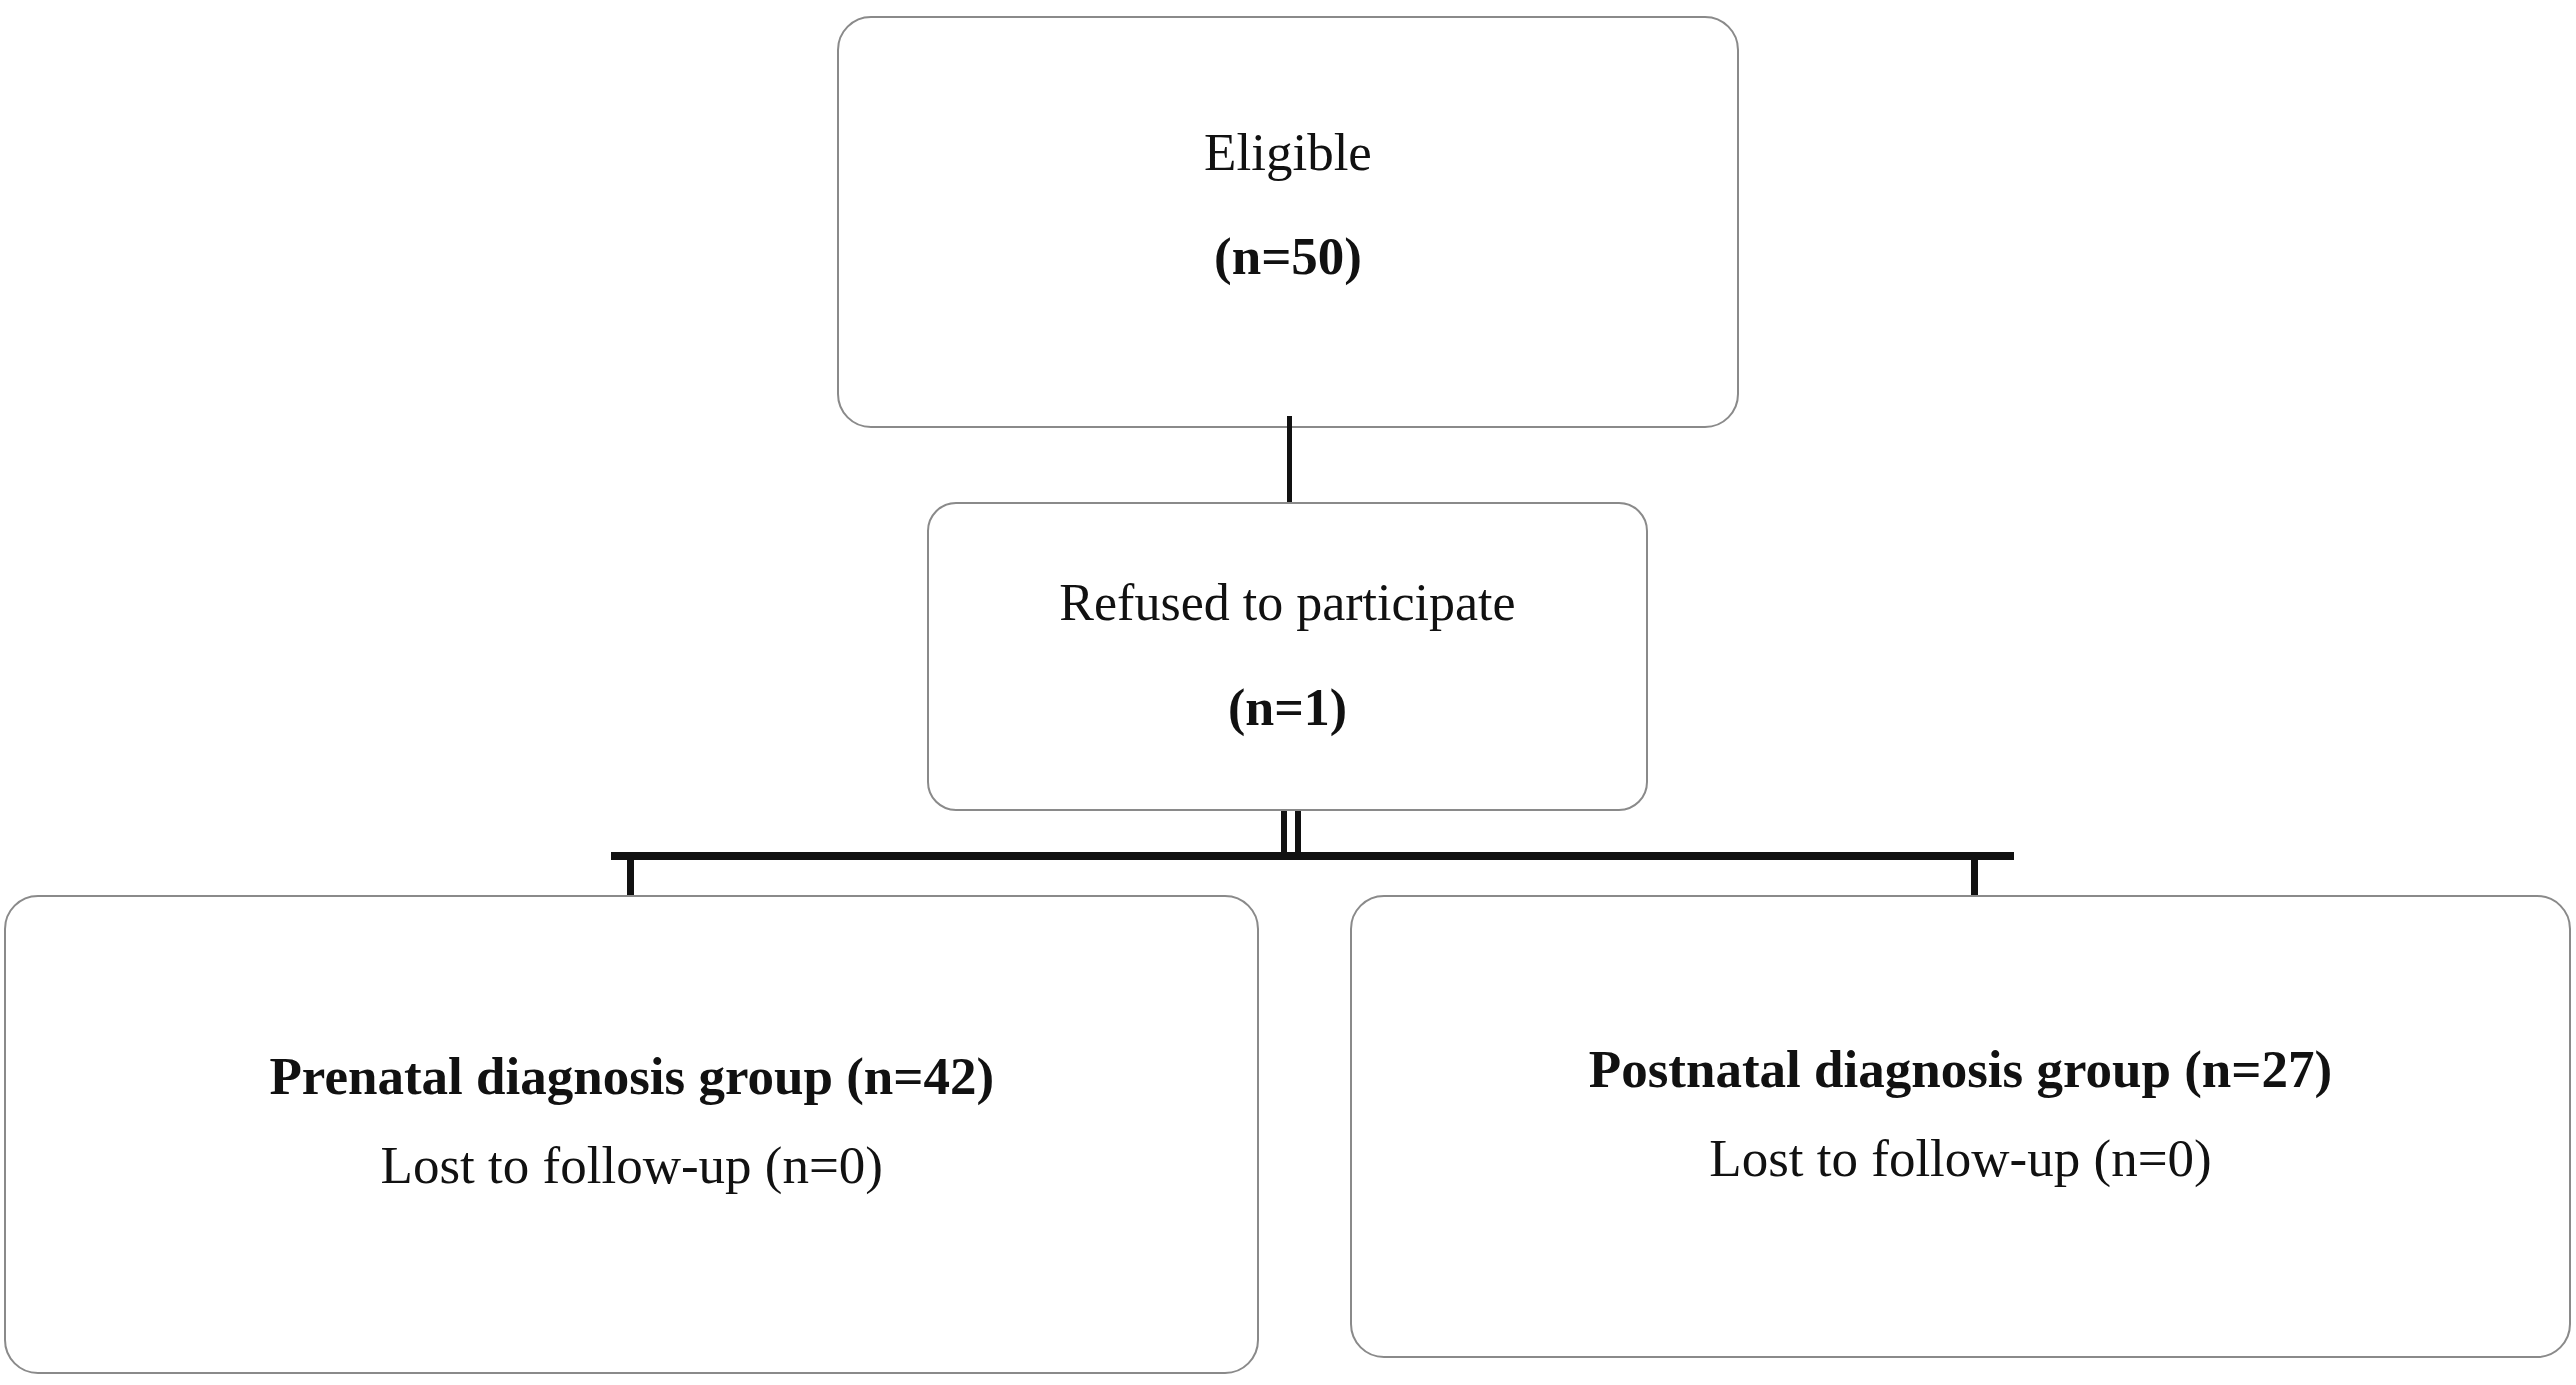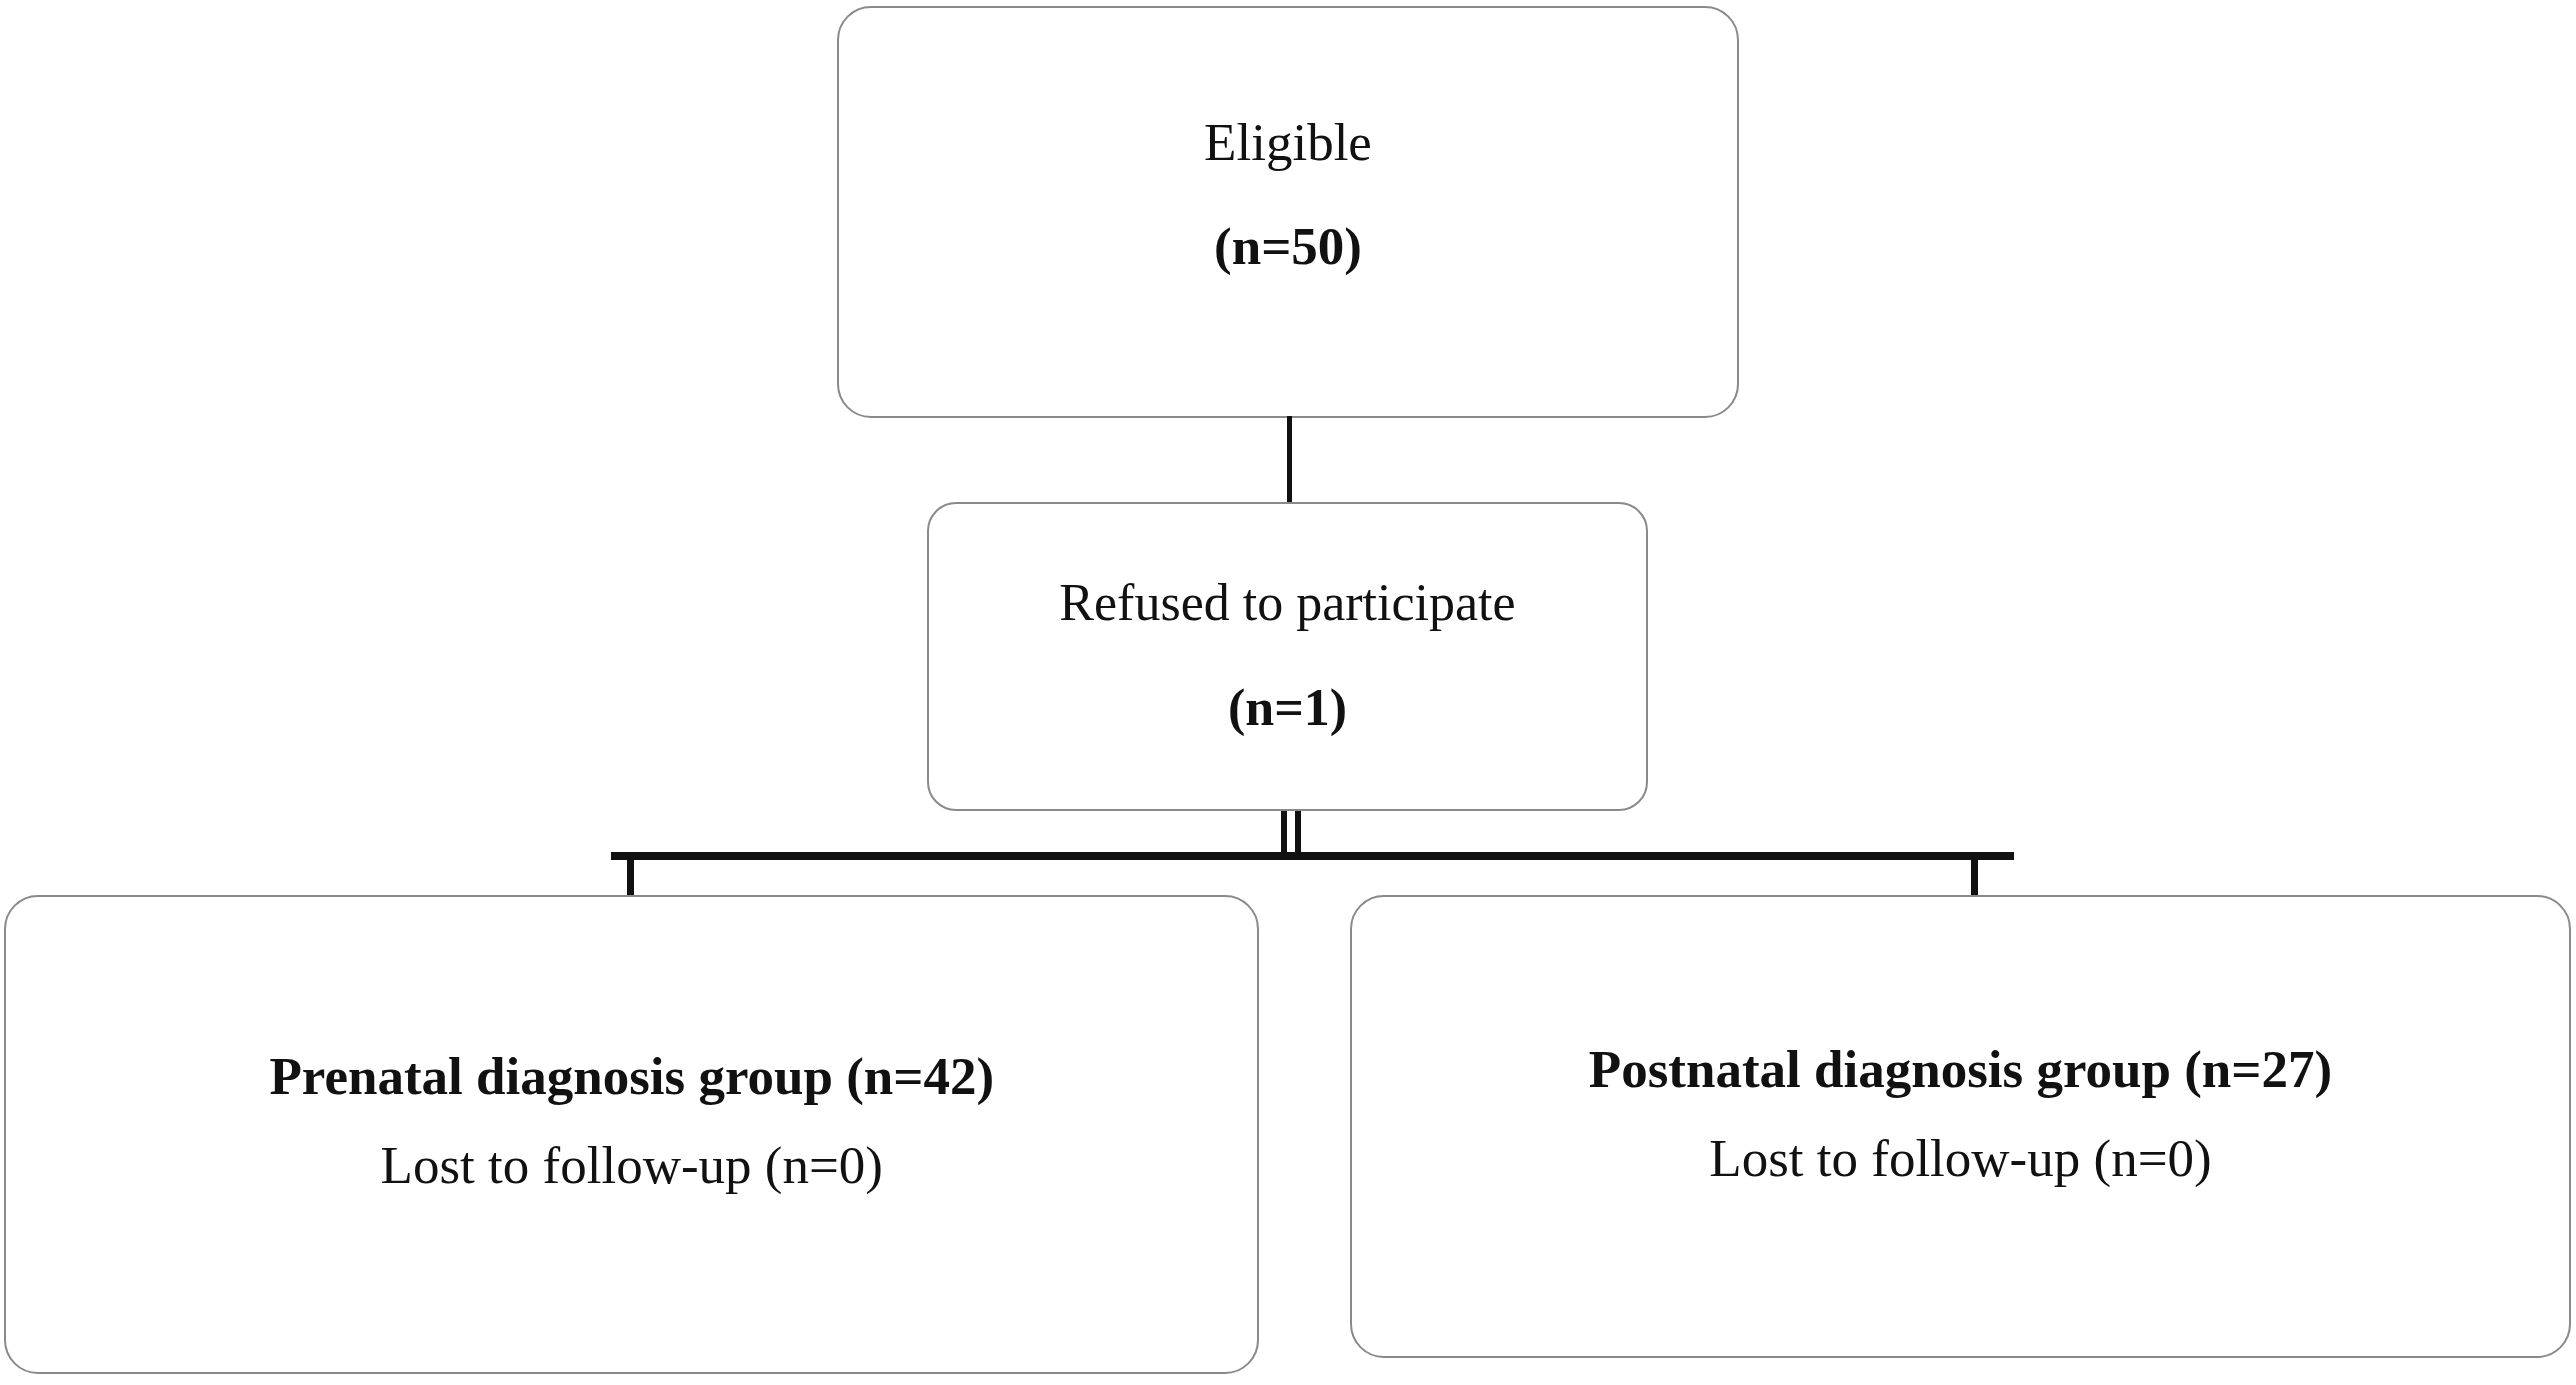--- a/index.html
+++ b/index.html
@@ -34,21 +34,21 @@
     text-align: center;
     white-space: nowrap;
     line-height: 1.05;
     color: #111111;
   }
   .line.reg  { font-weight: 400; }
   .line.bold { font-weight: 700; }
 
   
   #node-eligible {
-    left: 837px;  top: 6px;
+    left: 837px;  top: 16px;
     width: 902px; height: 412px;
     border-radius: 34px;
   }
   #node-eligible .line { font-size: 53px; }
   #node-eligible .line.reg  { margin-top: 82px; }
   #node-eligible .line.bold { margin-top: 48px; margin-bottom: 116px; }
 
   
   #node-refused {
     left: 927px; top: 502px;

